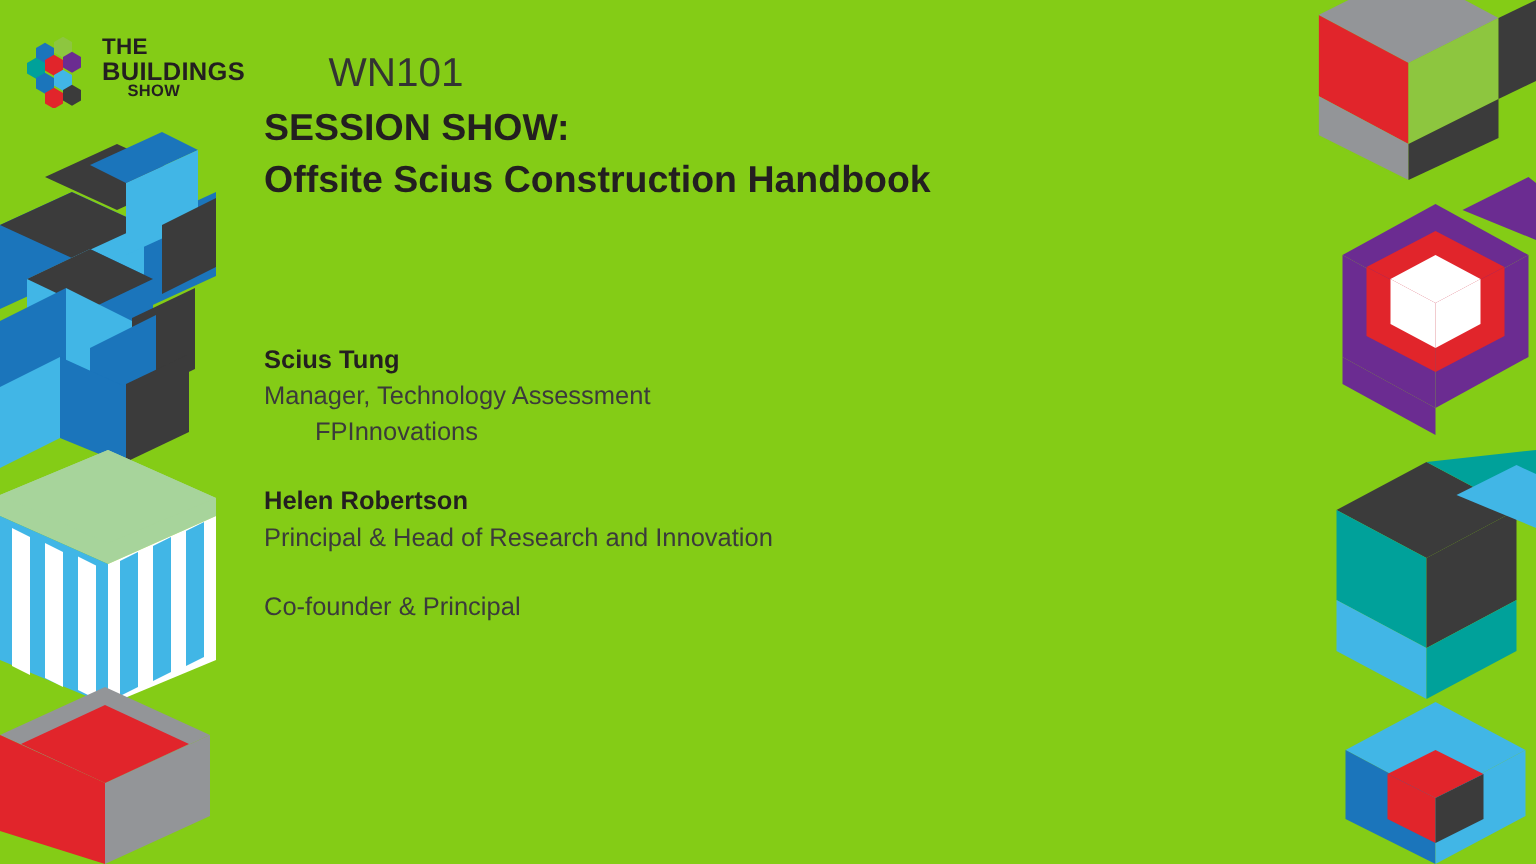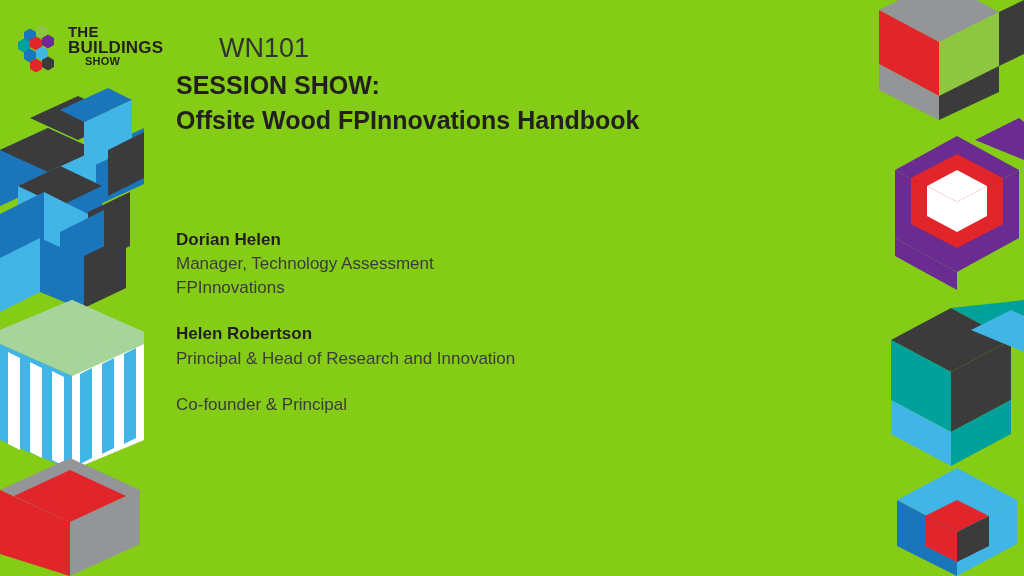--- a/index.html
+++ b/index.html
@@ -118,20 +118,21 @@
   }
   .speaker-role {
     font-size: 17px;
     color: #3b3b3b;
     line-height: 1.42;
   }
   .speaker-org {
     font-size: 17px;
     color: #3b3b3b;
     line-height: 1.42;
+    margin-left: 34px;
   }
 </style>
 </head>
 <body>
 
 <div class="slide">
 
   <div class="left-art">
     <svg width="152" height="576" viewBox="0 0 152 576" xmlns="http://www.w3.org/2000/svg">
 
@@ -249,27 +250,27 @@
       <span class="l3">SHOW</span>
     </div>
   </div>
 
   <div class="content">
 
     <div class="session-code">WN101</div>
 
     <div class="session-title">
       <span>SESSION SHOW:</span>
-      <span class="line2">Offsite Wood FPInnovations Handbook</span>
+      <span class="line2">Offsite Scius Construction Handbook</span>
     </div>
 
     <div class="speakers">
 
       <div class="speaker">
-        <div class="speaker-name">Dorian Helen</div>
+        <div class="speaker-name">Scius Tung</div>
         <div class="speaker-role">Manager, Technology Assessment</div>
         <div class="speaker-org">FPInnovations</div>
       </div>
 
       <div class="speaker">
         <div class="speaker-name">Helen Robertson</div>
         <div class="speaker-role">Principal &amp; Head of Research and Innovation</div>
       </div>
 
       <div class="speaker">

